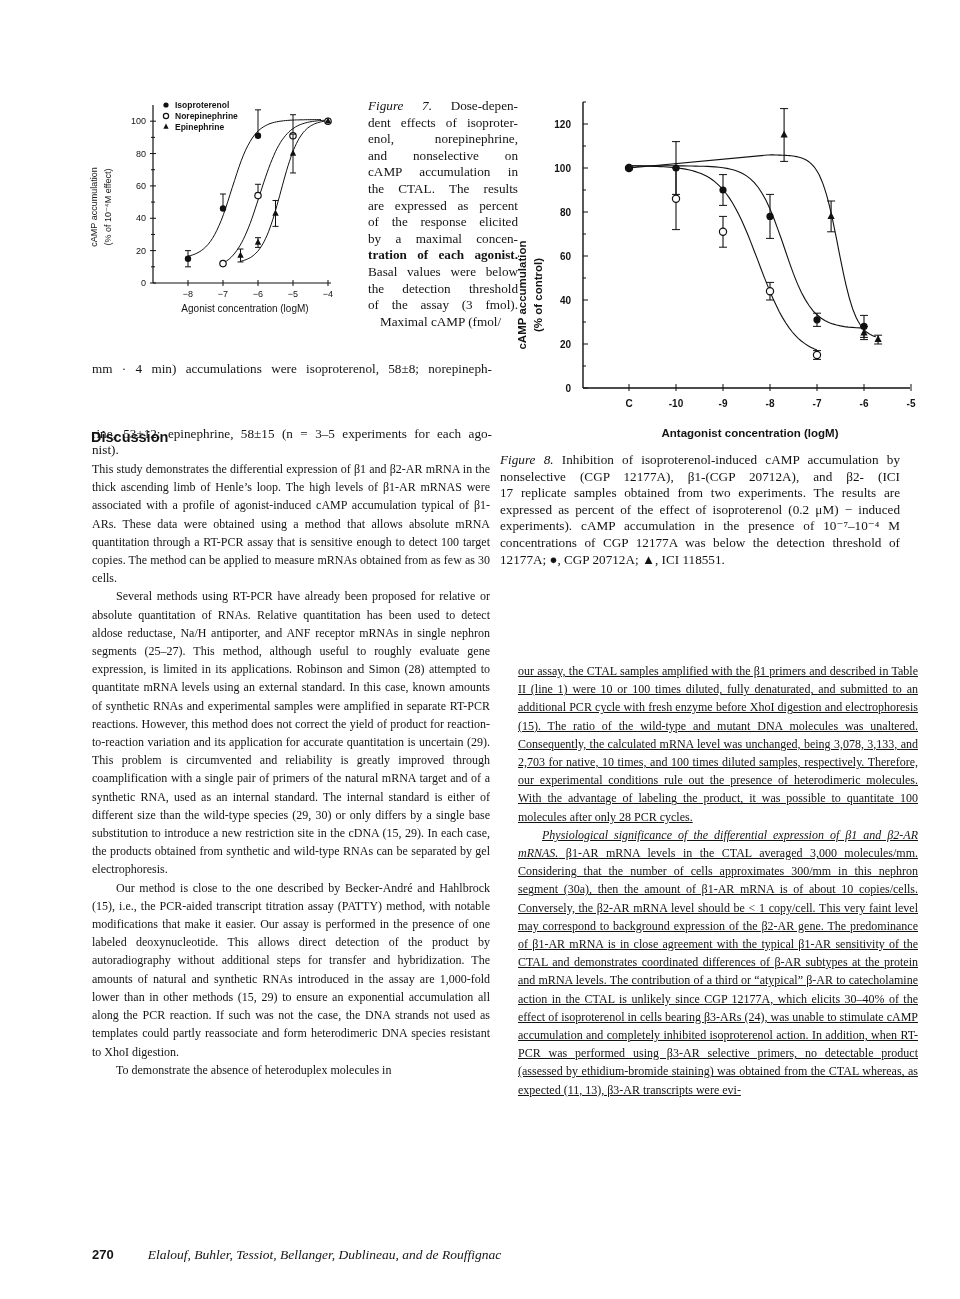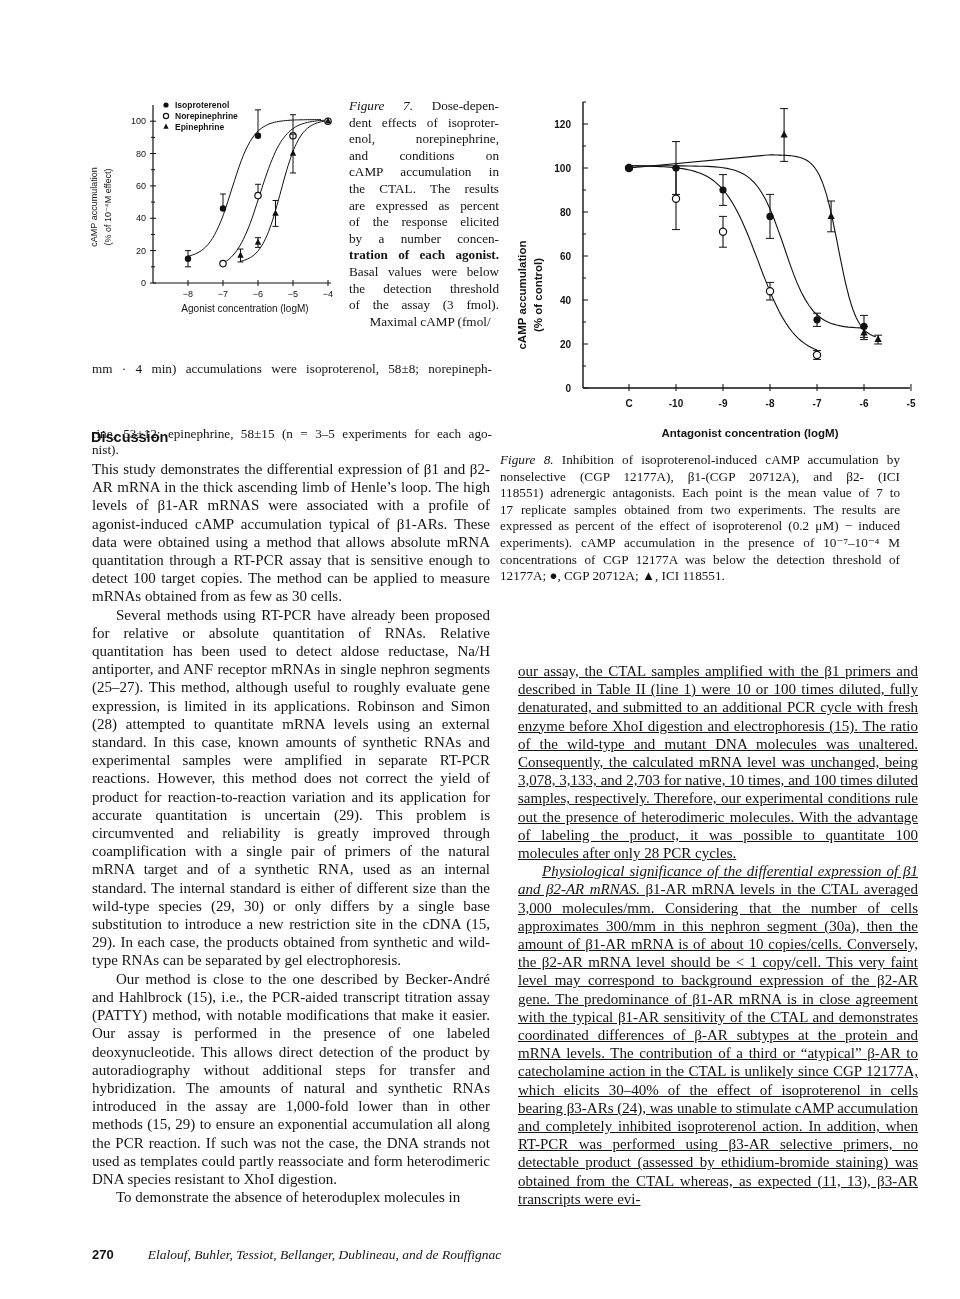--- a/index.html
+++ b/index.html
@@ -1,21 +1,21 @@
 <!DOCTYPE html>
 <html><head>
 <meta charset="utf-8">
 <style>
   html, body { margin: 0; padding: 0; background: #ffffff; }
   body { width: 960px; height: 1299px; position: relative; overflow: hidden;
          font-family: "Liberation Serif", "DejaVu Serif", serif; color: #141414; }
   .abs { position: absolute; }
   .caption { font-size: 13.2px; line-height: 16.6px; }
   .caption i { font-style: italic; }
-  .body-text { font-size: 15px; line-height: 18.2px; text-align: justify; }
+  .body-text { font-size: 12px; line-height: 18.2px; text-align: justify; }
   .body-text p { margin: 0; text-indent: 0; }
   .body-text p.indent { text-indent: 24px; }
   .heading { font-family: "Liberation Sans", "DejaVu Sans", sans-serif; font-weight: bold; font-size: 14.5px; }
   .footer-num { font-family: "Liberation Sans", "DejaVu Sans", sans-serif; font-weight: bold; font-size: 13px; }
   .footer-auth { font-style: italic; font-size: 13.5px; }
   svg text { font-family: "Liberation Sans", "DejaVu Sans", sans-serif; fill: #141414; }
   .fig7 text { font-size: 9px; }
   .fig8 text { font-size: 10px; font-weight: bold; }
 </style>
 </head>
@@ -102,31 +102,31 @@
       <circle cx="86" cy="26" r="2.6" fill="#fff" stroke="#111" stroke-width="1.2"></circle>
       <text x="95" y="29" style="font-size:8.5px;font-weight:bold">Norepinephrine</text>
       <polygon points="86,33.6 83.4,38.82 88.6,38.82" fill="#111"></polygon>
       <text x="95" y="40" style="font-size:8.5px;font-weight:bold">Epinephrine</text>
     </g>
   <text id="f7-ylabel1" transform="translate(17,117) rotate(-90)" text-anchor="middle">cAMP accumulation</text>
   <text id="f7-ylabel2" transform="translate(31,117) rotate(-90)" text-anchor="middle">(% of 10⁻⁴M effect)</text>
   <text id="f7-xlabel" x="165" y="222" text-anchor="middle" style="font-size:10px">Agonist concentration (logM)</text>
 </svg>
 
-<div class="abs caption" style="left:349px; top:98px; width:150px;text-align:center;">
+<div class="abs caption" style="left:368px; top:98px; width:150px;">
   <div id="f7-cap">
       <div style="text-align-last: justify;"><i>Figure 7. </i>Dose-depen-</div>
       <div style="text-align-last: justify;">dent effects of isoproter-</div>
       <div style="text-align-last: justify;">enol, norepinephrine,</div>
-      <div style="text-align-last: justify;">and conditions on</div>
+      <div style="text-align-last: justify;">and nonselective on</div>
       <div style="text-align-last: justify;">cAMP accumulation in</div>
       <div style="text-align-last: justify;">the CTAL. The results</div>
       <div style="text-align-last: justify;">are expressed as percent</div>
       <div style="text-align-last: justify;">of the response elicited</div>
-      <div style="text-align-last: justify;">by a number concen-</div>
+      <div style="text-align-last: justify;">by a maximal concen-</div>
       <div style="text-align-last: justify; font-weight: bold;">tration of each agonist.</div>
       <div style="text-align-last: justify;">Basal values were below</div>
       <div style="text-align-last: justify;">the detection threshold</div>
       <div style="text-align-last: justify;">of the assay (3 fmol).</div>
       <div style="padding-left: 12px;">Maximal cAMP (fmol/</div>
     </div>
 </div>
 <div class="abs caption" style="left:92px; top:337px; width:400px; text-align:justify;">
   <div id="f7-capfull">
       <div style="text-align-last: justify; margin-top: 24px;">mm · 4 min) accumulations were isoproterenol, 58±8; norepineph-</div>
@@ -239,21 +239,20 @@
     </g>
   <text id="f8-ylabel1" transform="translate(21,205) rotate(-90)" text-anchor="middle" style="font-size:11.5px">cAMP accumulation</text>
   <text id="f8-ylabel2" transform="translate(37,205) rotate(-90)" text-anchor="middle" style="font-size:11.5px">(% of control)</text>
   <text id="f8-xlabel" x="245" y="347" text-anchor="middle" style="font-size:11.5px">Antagonist concentration (logM)</text>
 </svg>
 
 <div class="abs caption" style="left:500px; top:452px; width:400px; text-align:justify;">
   <div id="f8-cap">
       <div style="text-align-last: justify;"><i>Figure 8. </i>Inhibition of isoproterenol-induced cAMP accumulation by</div>
       <div style="text-align-last: justify;">nonselective (CGP 12177A), β1-(CGP 20712A), and β2- (ICI</div>
-      <div style="text-align-last: justify;">118551) adrenergic antagonists. Each point is the mean value of 7 to</div>
       <div style="text-align-last: justify;">17 replicate samples obtained from two experiments. The results are</div>
       <div style="text-align-last: justify;">expressed as percent of the effect of isoproterenol (0.2 μM) − induced</div>
       <div style="text-align-last: justify;">experiments). cAMP accumulation in the presence of 10⁻⁷–10⁻⁴ M</div>
       <div style="text-align-last: justify;">concentrations of CGP 12177A was below the detection threshold of</div>
       <div>12177A; ●, CGP 20712A; ▲, ICI 118551.</div>
     </div>
 </div>
 
 <div class="abs heading" style="left:91px; top:429px;">Discussion</div>
 

